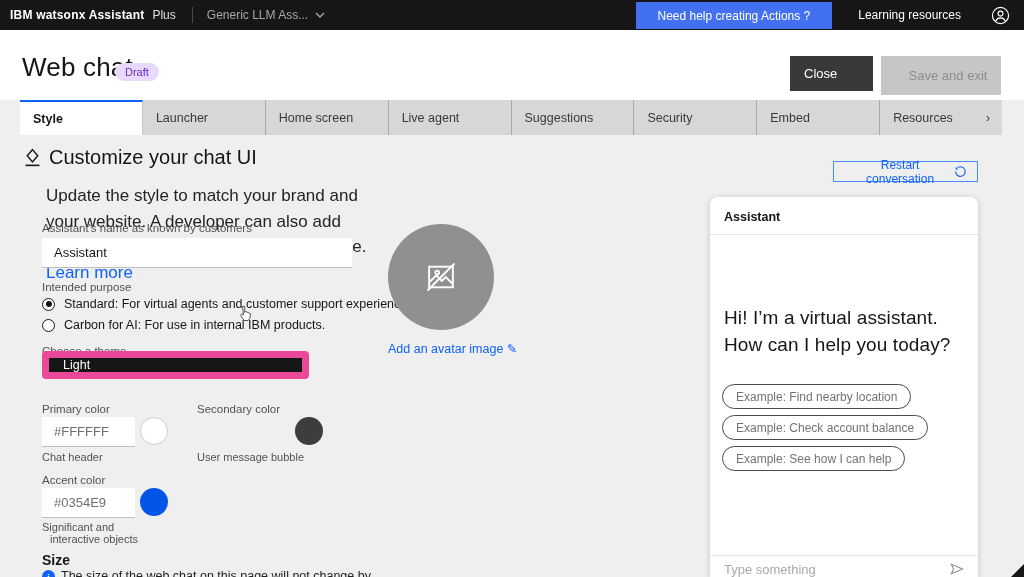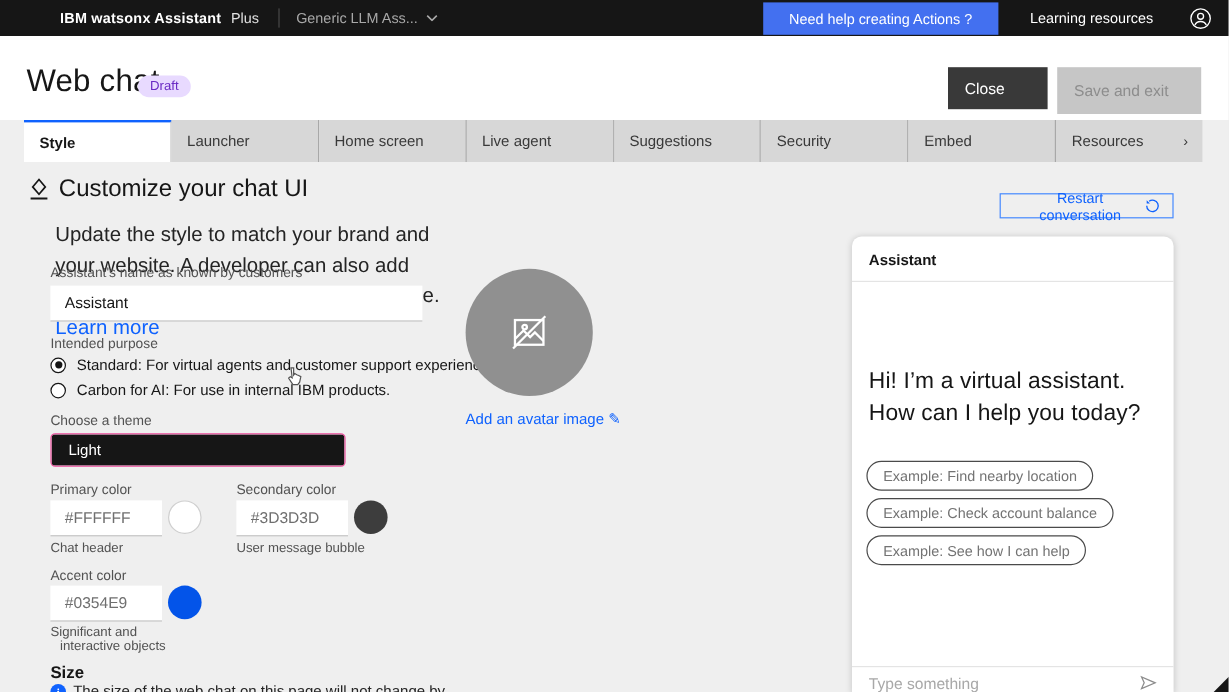--- a/index.html
+++ b/index.html
@@ -1,55 +1,55 @@
 <!DOCTYPE html>
 <html><head>
 <meta charset="utf-8">
 <style>
   * { margin:0; padding:0; box-sizing:border-box; }
   body { width:1024px; height:577px; overflow:hidden; font-family:"Liberation Sans",sans-serif; background:#e9e9e9; }
   #app { position:relative; width:1024px; height:577px; background:#efefef; overflow:hidden; }
 
   
-  .topbar { position:absolute; top:0; left:0; width:1024px; height:30px; background:#161616; display:flex; align-items:center; color:#fff; z-index:50;padding-left:40px; }
+  .topbar { position:absolute; top:0; left:0; width:1024px; height:30px; background:#161616; display:flex; align-items:center; color:#fff; z-index:50; }
   .brand { font-size:12px; font-weight:bold; margin-left:10px; letter-spacing:.2px; }
   .plan  { font-size:12px; color:#e0e0e0; margin-left:8px; }
   .nav-divider { width:1px; height:16px; background:#4a4a4a; margin:0 14px 0 16px; }
   .switcher { font-size:12px; color:#a8a8a8; display:flex; align-items:center; gap:7px; cursor:pointer; }
   .chevron-down { font-size:9px; color:#a8a8a8; }
   .topbar-right { margin-left:auto; display:flex; align-items:stretch; height:100%; }
   .help-btn { background:#4370f0; color:#fff; font-size:12px; border:none; padding:0 22px; height:27px; align-self:flex-start; margin-top:2px; cursor:pointer; font-family:inherit; }
   .learning { font-size:12px; color:#fff; display:flex; align-items:center; padding:0 26px; cursor:pointer; }
   .user-btn { display:flex; align-items:center; padding:0 14px 0 4px; cursor:pointer; }
 
   
   .pagehead { position:absolute; top:30px; left:0; width:1024px; height:70px; background:#fff; }
   .pagetitle { position:absolute; left:22px; top:22px; font-size:26px; color:#161616; letter-spacing:.2px; }
   .badge { position:absolute; left:115px; top:33px; background:#e8daff; color:#6929c4; font-size:11px; padding:3px 10px; border-radius:10px; }
   .btn-close { position:absolute; left:790px; top:26px; width:83px; height:35px; background:#393939; color:#fff; font-size:13px; border:none; text-align:left; padding-left:14px; cursor:pointer; font-family:inherit; }
-  .btn-save { position:absolute; left:881px; top:26px; width:120px; height:39px; background:#c6c6c6; color:#8d8d8d; font-size:13px; border:none; text-align:left; padding-left:14px; font-family:inherit; }
+  .btn-save { position:absolute; left:881px; top:26px; width:120px; height:39px; background:#c6c6c6; color:#8d8d8d; font-size:13px; border:none; text-align:center; padding-left:14px; font-family:inherit; }
 
   
   .tabs { position:absolute; top:100px; left:20px; width:982px; height:35px; display:flex;text-align:right; }
   .tab { flex:1; background:#d7d7d7; color:#393939; font-size:12.5px; display:flex; align-items:center; padding-left:13px; border-right:1px solid #a8a8a8; cursor:pointer; position:relative; }
   .tab:last-child { border-right:none; }
   .tab.active { background:#fff; color:#161616; font-weight:bold; border-top:2px solid #0f62fe; border-right:1px solid #c6c6c6; }
   .tab .chev-right { position:absolute; right:12px; font-size:12px; color:#393939; }
 
   
   .h1row { position:absolute; left:22px; top:146px; display:flex; align-items:center; gap:6px; }
   .h1 { font-size:20px; color:#161616; }
   .desc { position:absolute; left:46px; top:183px; width:336px; font-size:17px; color:#242424; line-height:1.5; }
   .link { color:#0f62fe; cursor:pointer; text-decoration:none; }
   .field-label { position:absolute; font-size:11.5px; color:#525252; }
   .cds-input { position:absolute; height:30px; background:#fff; border:none; border-bottom:1px solid #c0c0c0; font-size:13px; color:#161616; padding:0 12px; font-family:inherit; }
   .radio-row { position:absolute; display:flex; align-items:center; gap:9px; font-size:12.5px; color:#161616; cursor:pointer; }
   .radio { width:13px; height:13px; border:1.5px solid #161616; border-radius:50%; position:relative; flex:none; background:#fff; }
   .radio.sel::after { content:""; position:absolute; left:2.5px; top:2.5px; width:6px; height:6px; border-radius:50%; background:#161616; }
-  .theme-toggle { position:absolute; left:42px; top:361px; width:246px; height:28px; display:flex; border:1px solid #ec4899; border-radius:4px; overflow:hidden; background:#fff; }
+  .theme-toggle { position:absolute; left:42px; top:351px; width:267px; height:28px; display:flex; border:7px solid #ec4899; border-radius:4px; overflow:hidden; background:#fff; }
   .theme-opt { flex:1; display:flex; align-items:center; padding-left:14px; font-size:12.5px; cursor:pointer; }
   .theme-opt.on { background:#161616; color:#fff; }
   .theme-opt.off { background:#fff; color:#161616; }
   .swatch { position:absolute; width:28px; height:28px; border-radius:50%; border:1px solid #cfcfcf; }
   .caption { position:absolute; font-size:11px; color:#525252; }
   .size-h { position:absolute; left:42px; top:552px; font-size:14px; font-weight:bold; color:#161616; }
   .info-row { position:absolute; left:42px; top:569px; display:flex; gap:6px; align-items:flex-start; width:360px; font-size:12.5px; color:#242424; }
   .info-icon { width:13px; height:13px; border-radius:50%; background:#0f62fe; color:#fff; font-size:9px; font-weight:bold; display:flex; align-items:center; justify-content:center; flex:none; margin-top:1px; font-family:"Liberation Serif",serif; }
 
   
@@ -146,21 +146,20 @@
 
   <div class="field-label" style="left:42px; top:345px;">Choose a theme</div>
   <div class="theme-toggle">
     <div class="theme-opt on">Light</div>
   </div>
 
   <div class="field-label" style="left:42px; top:403px;">Primary color</div>
   <div class="field-label" style="left:197px; top:403px;">Secondary color</div>
   <input class="cds-input" style="left: 42px; top: 417px; width: 93px; color: rgb(111, 111, 111);" value="#FFFFFF">
   <span class="swatch" style="left: 140px; top: 417px; background-color: rgb(255, 255, 255);"></span>
-  <input class="cds-input" style="left: 197px; top: 417px; width: 93px; color: rgb(111, 111, 111);" value="#3D3D3D">
   <span class="swatch" style="left: 295px; top: 417px; border: none; background-color: rgb(61, 61, 61);"></span>
   <div class="caption" style="left:42px; top:451px;">Chat header</div>
   <div class="caption" style="left:197px; top:451px;">User message bubble</div>
 
   <div class="field-label" style="left:42px; top:474px;">Accent color</div>
   <input class="cds-input" style="left: 42px; top: 488px; width: 93px; color: rgb(111, 111, 111);" value="#0354E9">
   <span class="swatch" style="left: 140px; top: 488px; border: none; background-color: rgb(3, 84, 233);"></span>
   <div class="caption" style="left:42px; top:521px;">Significant and</div>
   <div class="caption" style="left:50px; top:533px;">interactive objects</div>
 

